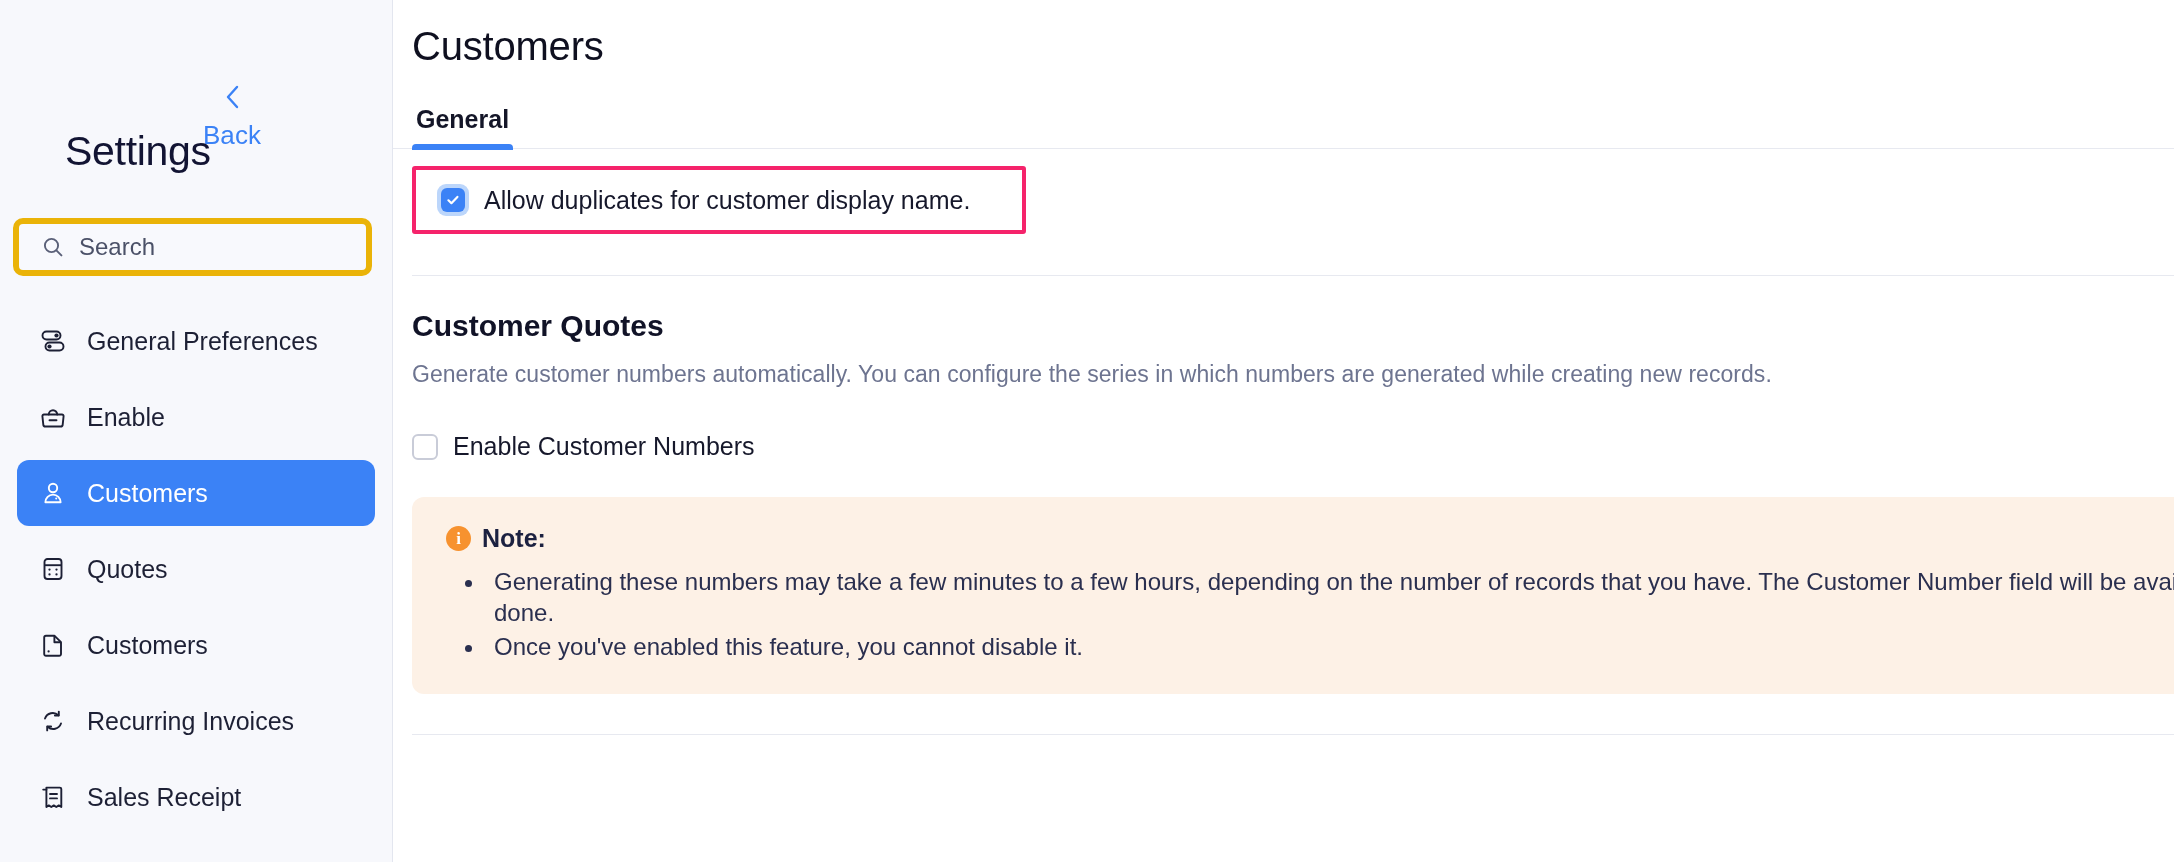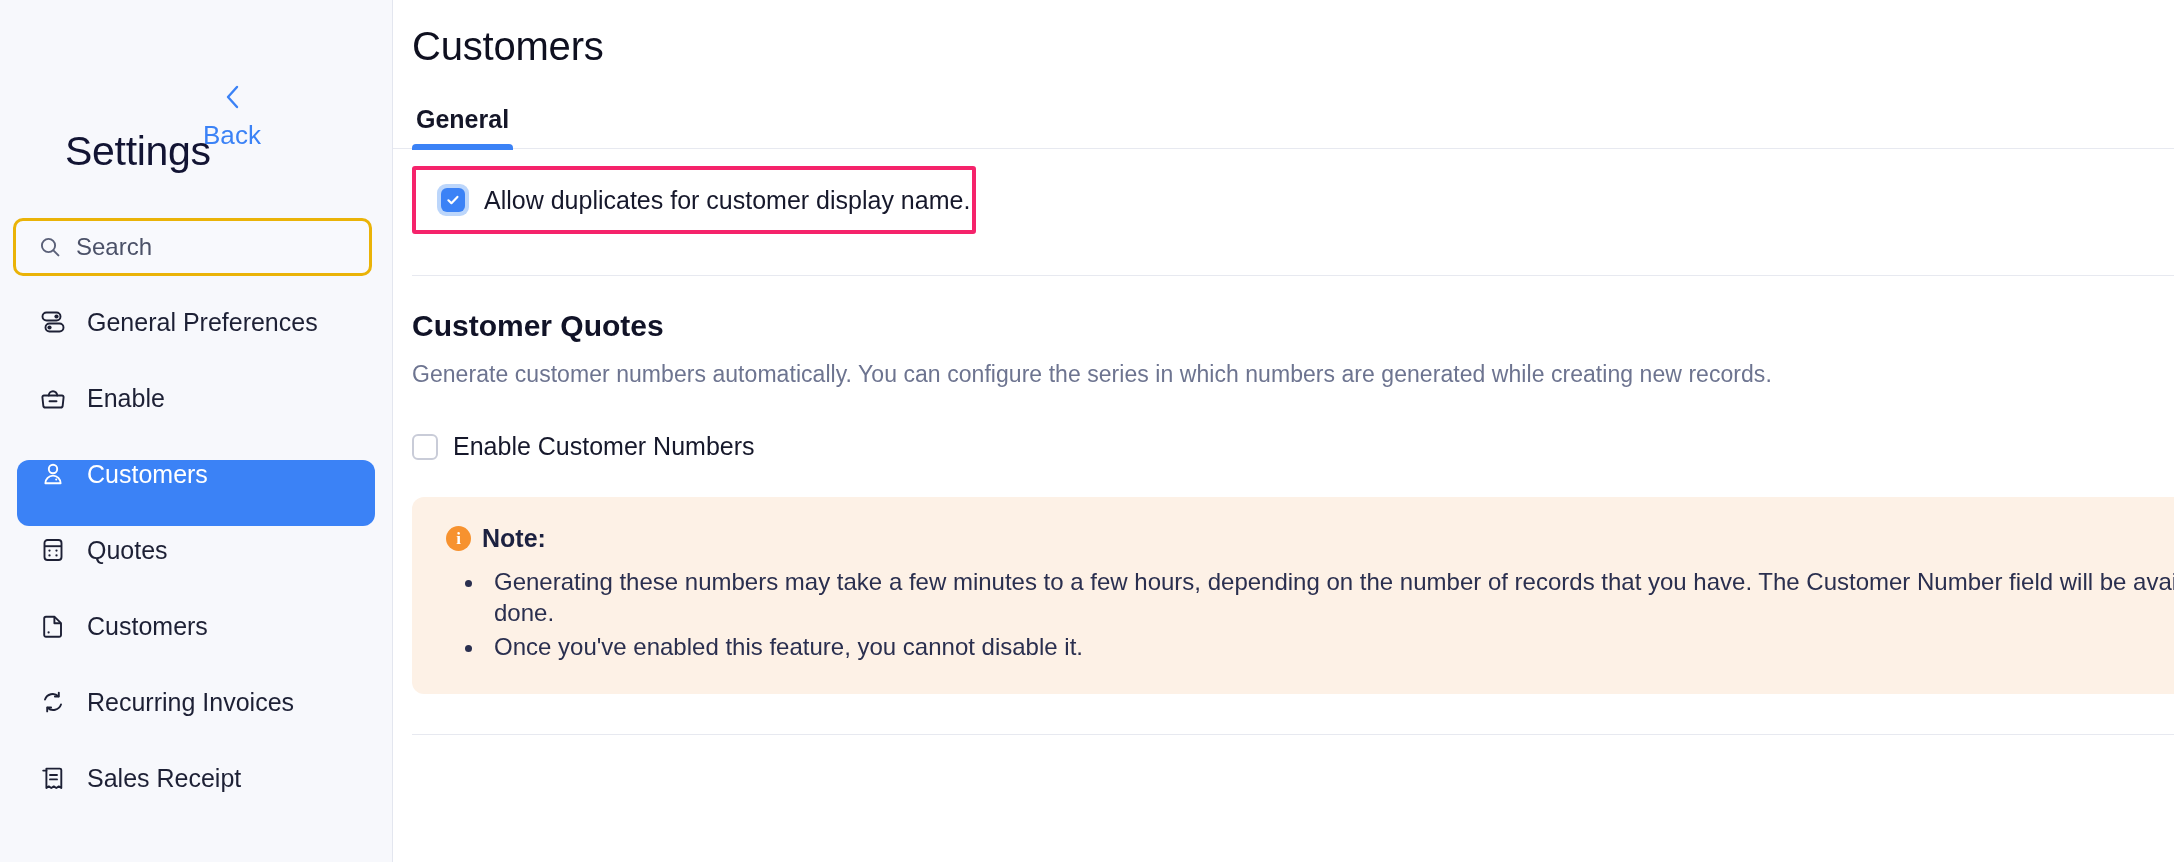--- a/index.html
+++ b/index.html
@@ -51,38 +51,39 @@
     margin-top: 14px;
     padding-left: 65px;
     font-size: 41px;
     font-weight: 400;
     color: #121433;
     letter-spacing: -0.3px;
   }
   .search-box {
     margin: 43px 20px 0 13px;
     height: 58px;
-    border: 3px solid #eab308;
+    border: 6px solid #eab308;
     border-radius: 10px;
     background: #f8f9fd;
     display: flex;
     align-items: center;
     gap: 14px;
     padding: 0 22px;
   }
   .search-placeholder {
     font-size: 24px;
     color: #4b5168;
   }
   .nav {
     margin-top: 32px;
     padding: 0 17px;
   }
   .nav-item {
     display: flex;
+    align-items: center;
     gap: 20px;
     height: 66px;
     padding: 0 22px;
     border-radius: 12px;
     color: #1d2035;
     margin-bottom: 10px;
   }
   .nav-item .nav-icon { line-height: 0; flex: 0 0 auto; color: #1d2035; }
   .nav-label { font-size: 25px; color: #1d2035; white-space: nowrap; }
   .nav-item.active { background: #3b82f6; }
@@ -128,21 +129,21 @@
     background: #3b82f6;
     border-radius: 4px 4px 0 0;
   }
 
   .content { padding-left: 19px; padding-right: 37px; }
 
   .highlight-box {
     margin-top: 17px;
     border: 4px solid #f5236b;
     border-radius: 3px;
-    width: 564px;
+    width: 614px;
     height: 68px;
     display: flex;
     align-items: center;
     padding-left: 21px;
   }
   .check-row { display: flex; align-items: center; gap: 15px; }
 
   .cb-checked {
     width: 32px; height: 32px;
     border-radius: 9px;

